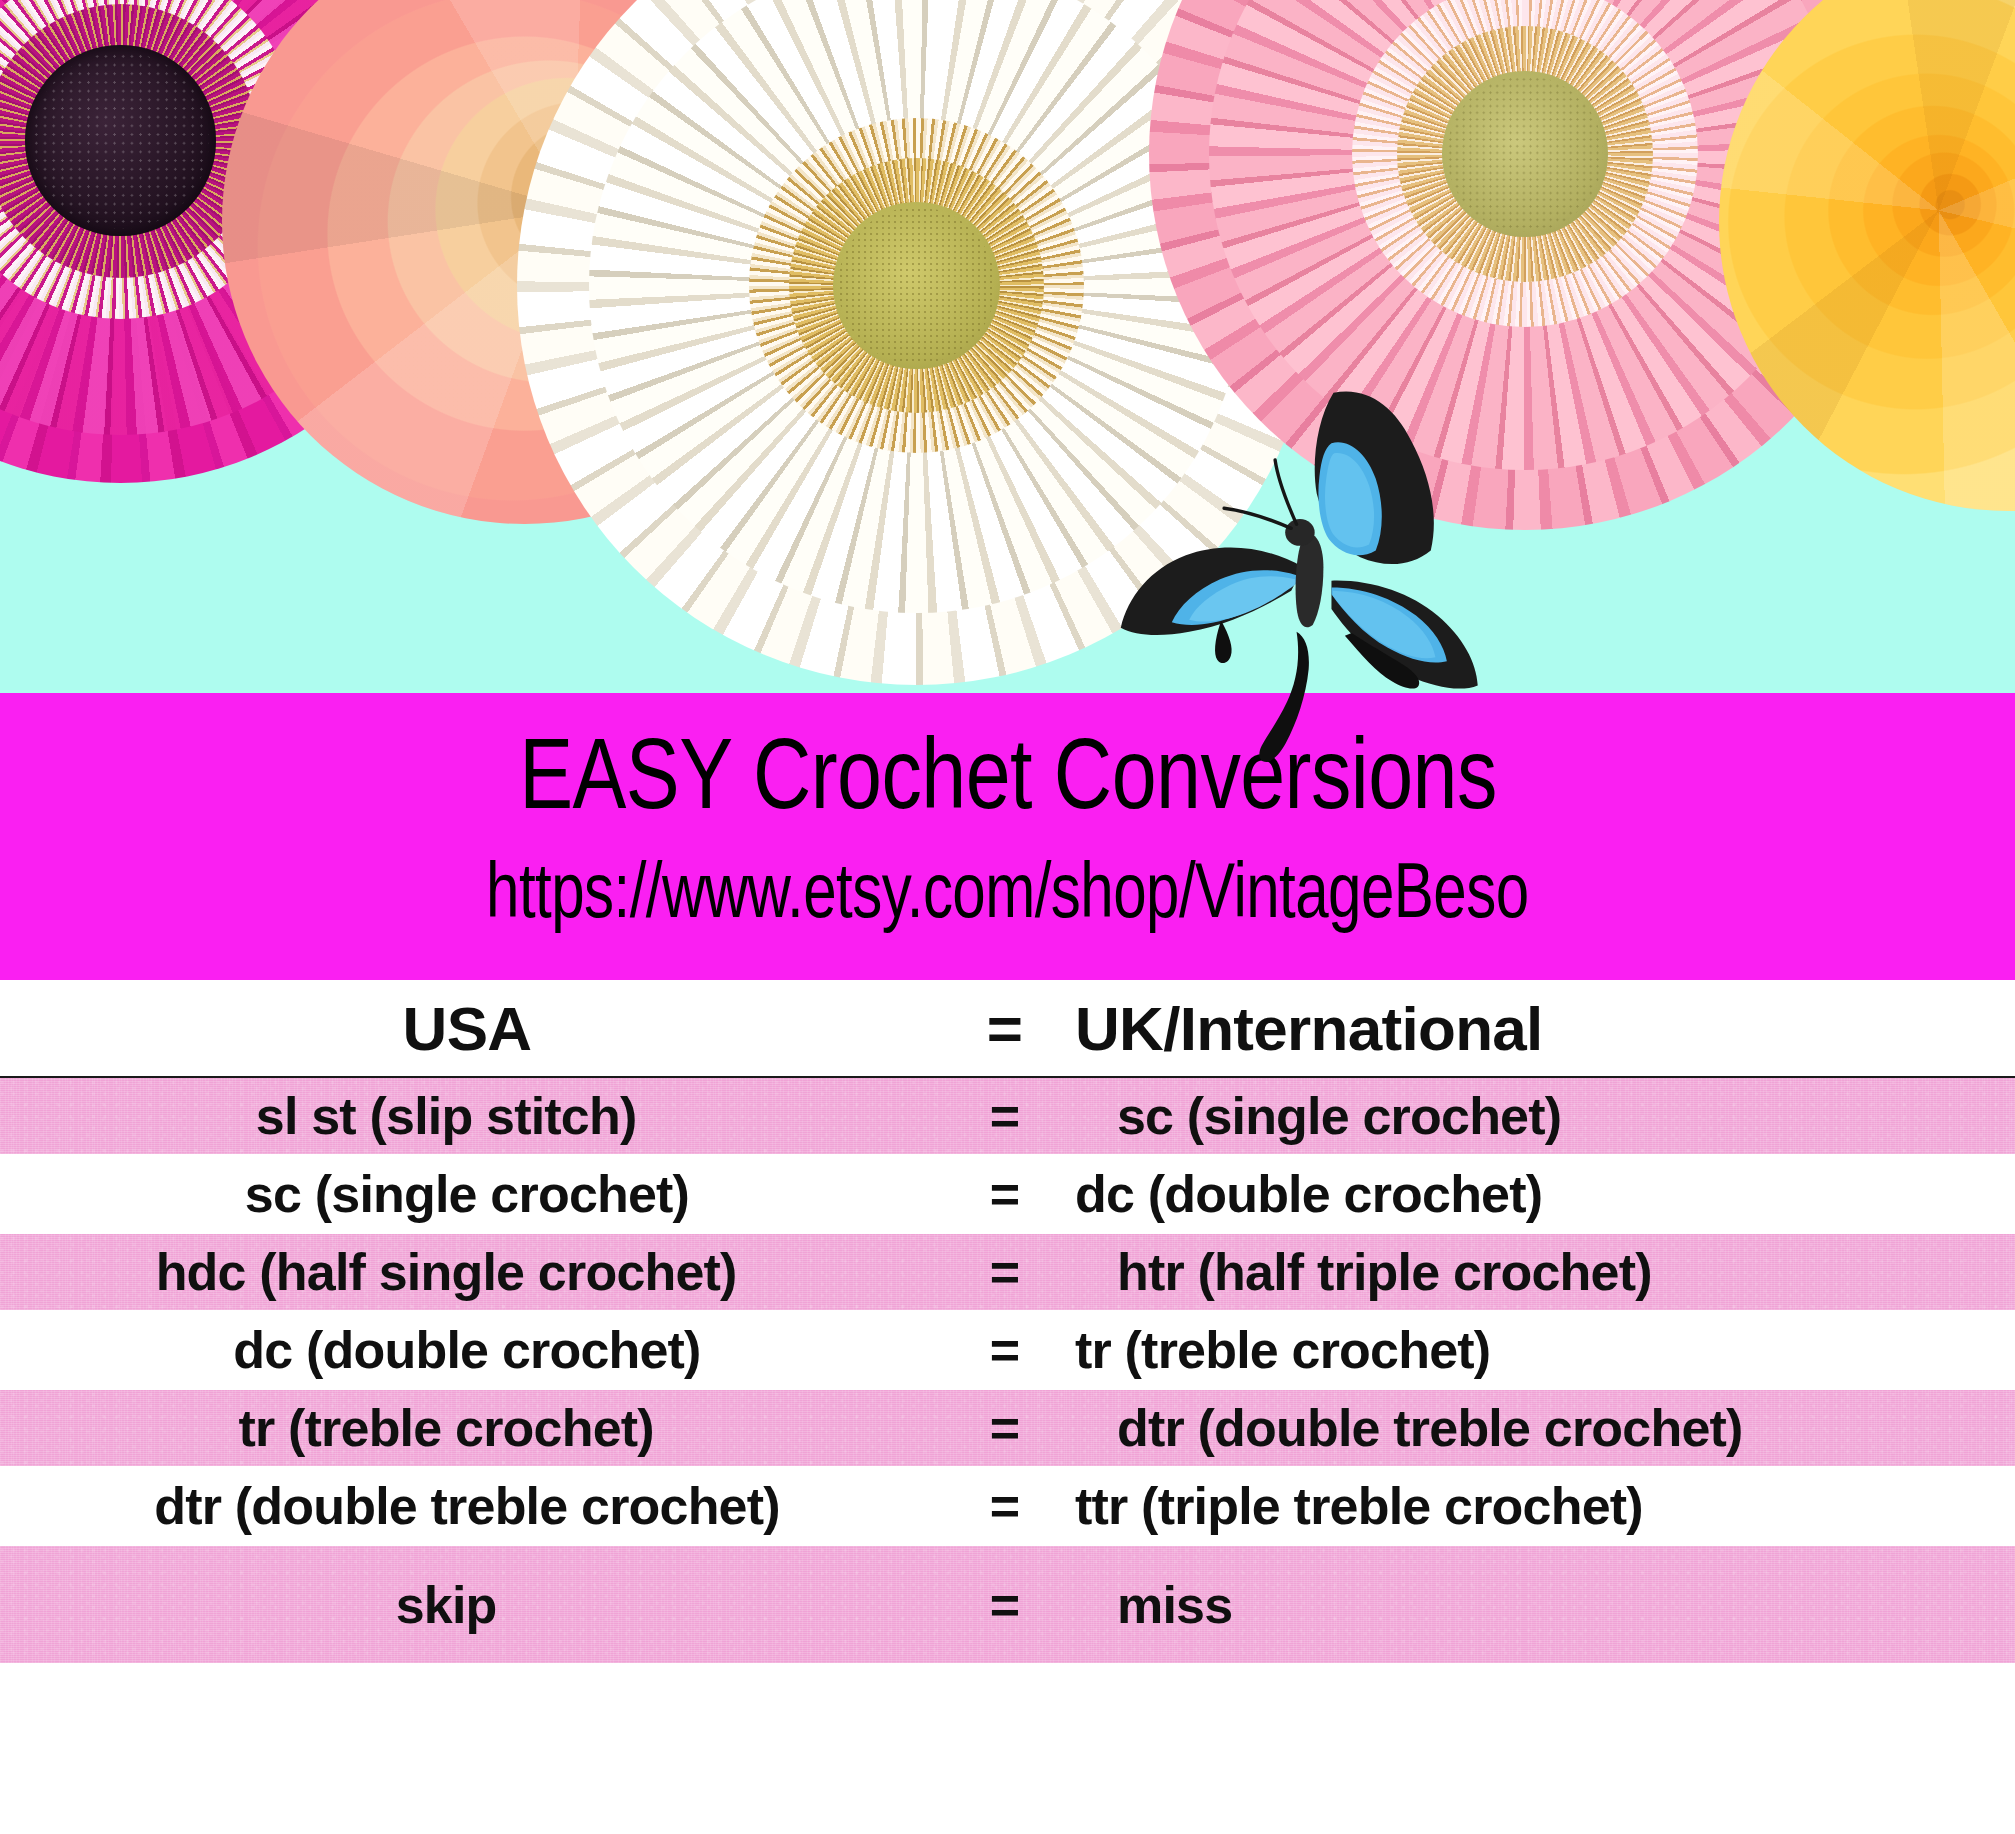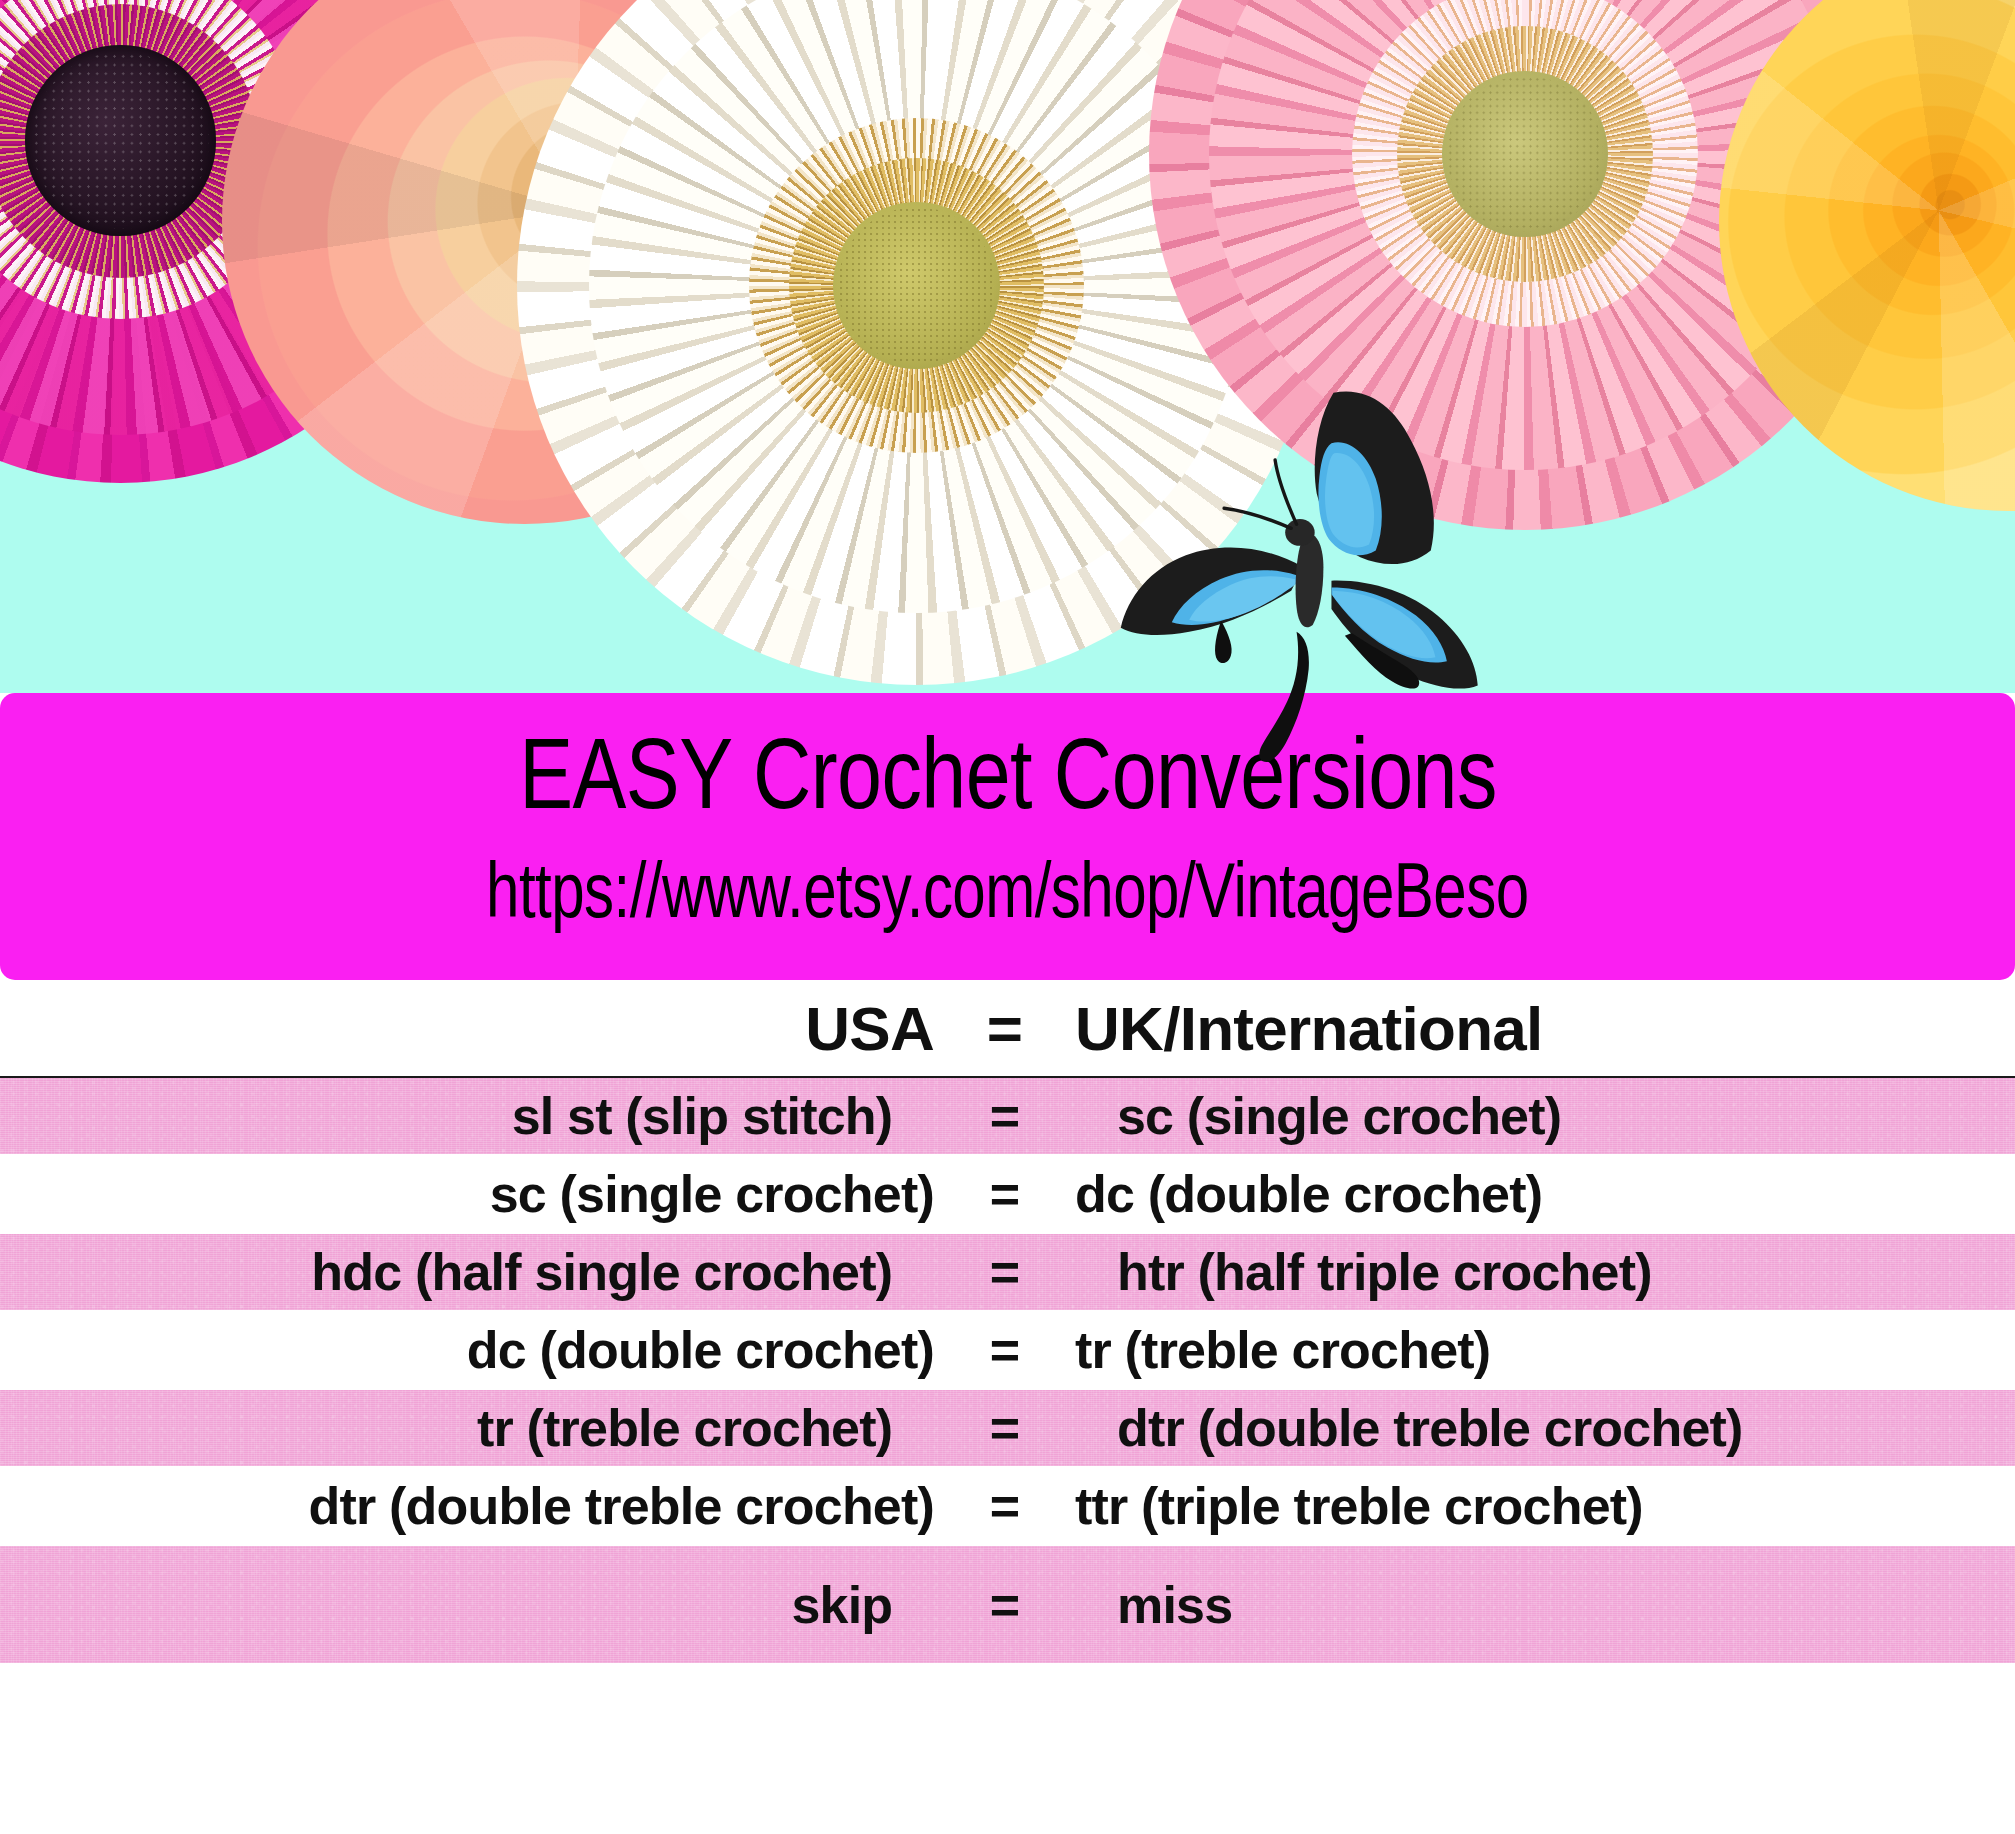--- a/index.html
+++ b/index.html
@@ -231,21 +231,21 @@
     position:absolute; left:1095px; top:366px; width:430px; height:416px;
     z-index:30;
   }
   .butterfly svg { width:100%; height:100%; display:block; }
 
   
   .banner {
     position:absolute; left:0; top:693px; width:2015px; height:287px;
     background:#fa1ff2;
     z-index:20;
-    display:flex; flex-direction:column; align-items:center;border-radius:15px;
+    display:flex; flex-direction:column; align-items:center;
   }
   .banner-title {
     color:#000; font-weight:300;
     font-size:101px; line-height:1.0;
     letter-spacing:-0.7px;
     transform:scaleX(.80);
     transform-origin:center top;
     white-space:nowrap;
     margin-top:29.6px;
   }
@@ -262,21 +262,21 @@
   
   .table {
     position:absolute; left:0; top:980px; width:2015px; height:854px;
     background:#ffffff; z-index:10;
   }
   .trow {
     position:relative; width:100%;
     display:flex; align-items:center;
     font-weight:700; color:#101010;
   }
-  .trow .c-left  { width:934px; text-align:right; padding-right:0; }
+  .trow .c-left  { width:934px; text-align:center; padding-right:0; }
   .trow .c-eq    { width:141px;  text-align:center; }
   .trow .c-right { width:940px; text-align:left; }
 
   .head {
     height:98px; background:#fff;
     border-bottom:2.7px solid #1a1a1a;
     font-size:62px;
   }
   .head .c-left, .head .c-eq, .head .c-right { letter-spacing:-0.7px; }
 

